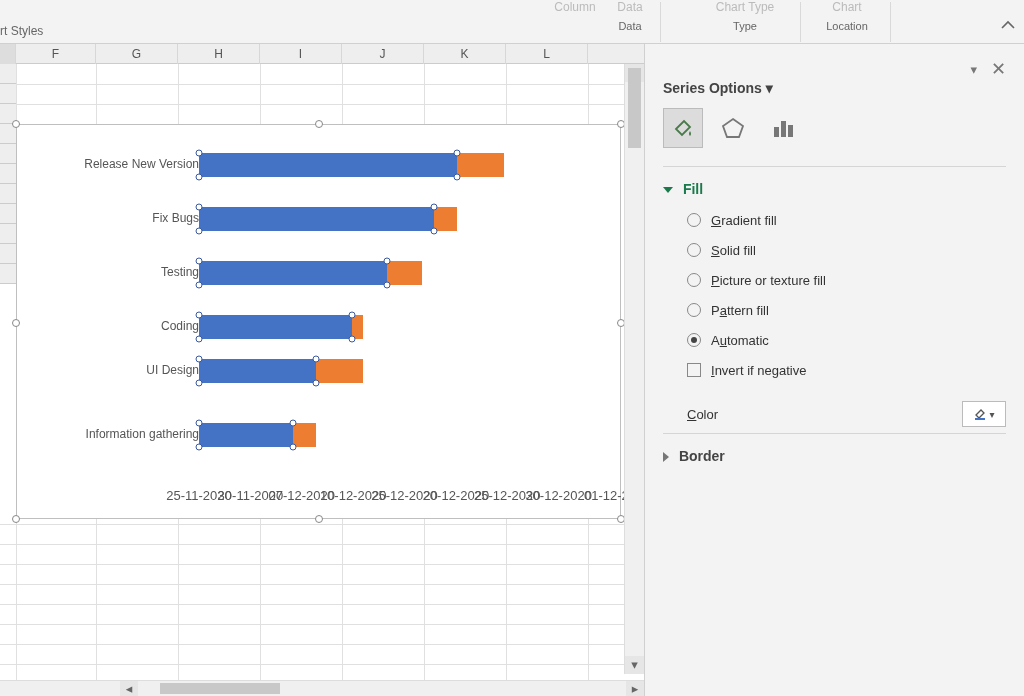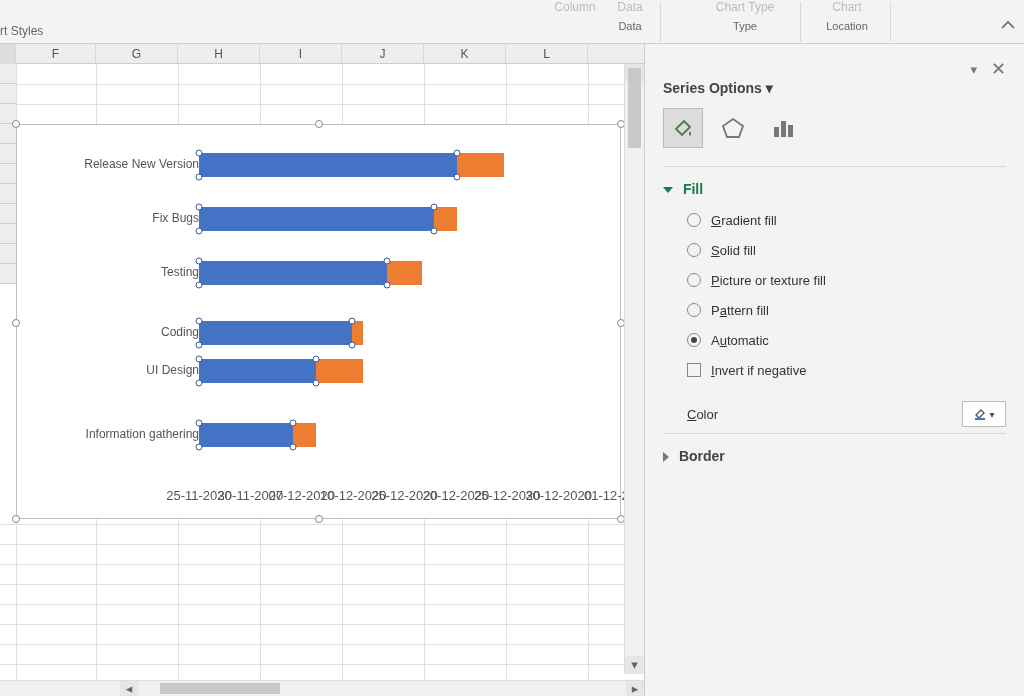--- a/index.html
+++ b/index.html
@@ -186,21 +186,21 @@
         </div>
         <div class="row" style="top: 114px;">
           <div class="catlabel">Testing</div>
           <div class="bar1" style="left: 170px; width: 187.886px; background: rgb(68, 114, 196);"></div>
           <div class="bar2" style="left: 357.886px; width: 35.2286px; background: rgb(237, 125, 49);"></div>
           <div class="dp" style="left: 170px; top: 8px;"></div>
           <div class="dp" style="left: 357.886px; top: 8px;"></div>
           <div class="dp" style="left: 170px; top: 32px;"></div>
           <div class="dp" style="left: 357.886px; top: 32px;"></div>
         </div>
-        <div class="row" style="top: 174px;">
+        <div class="row" style="top: 168px;">
           <div class="catlabel">Coding</div>
           <div class="bar1" style="left: 170px; width: 152.657px; background: rgb(68, 114, 196);"></div>
           <div class="bar2" style="left: 322.657px; width: 11.7429px; background: rgb(237, 125, 49);"></div>
           <div class="dp" style="left: 170px; top: 8px;"></div>
           <div class="dp" style="left: 322.657px; top: 8px;"></div>
           <div class="dp" style="left: 170px; top: 32px;"></div>
           <div class="dp" style="left: 322.657px; top: 32px;"></div>
         </div>
         <div class="row" style="top: 212px;">
           <div class="catlabel">UI Design</div>

